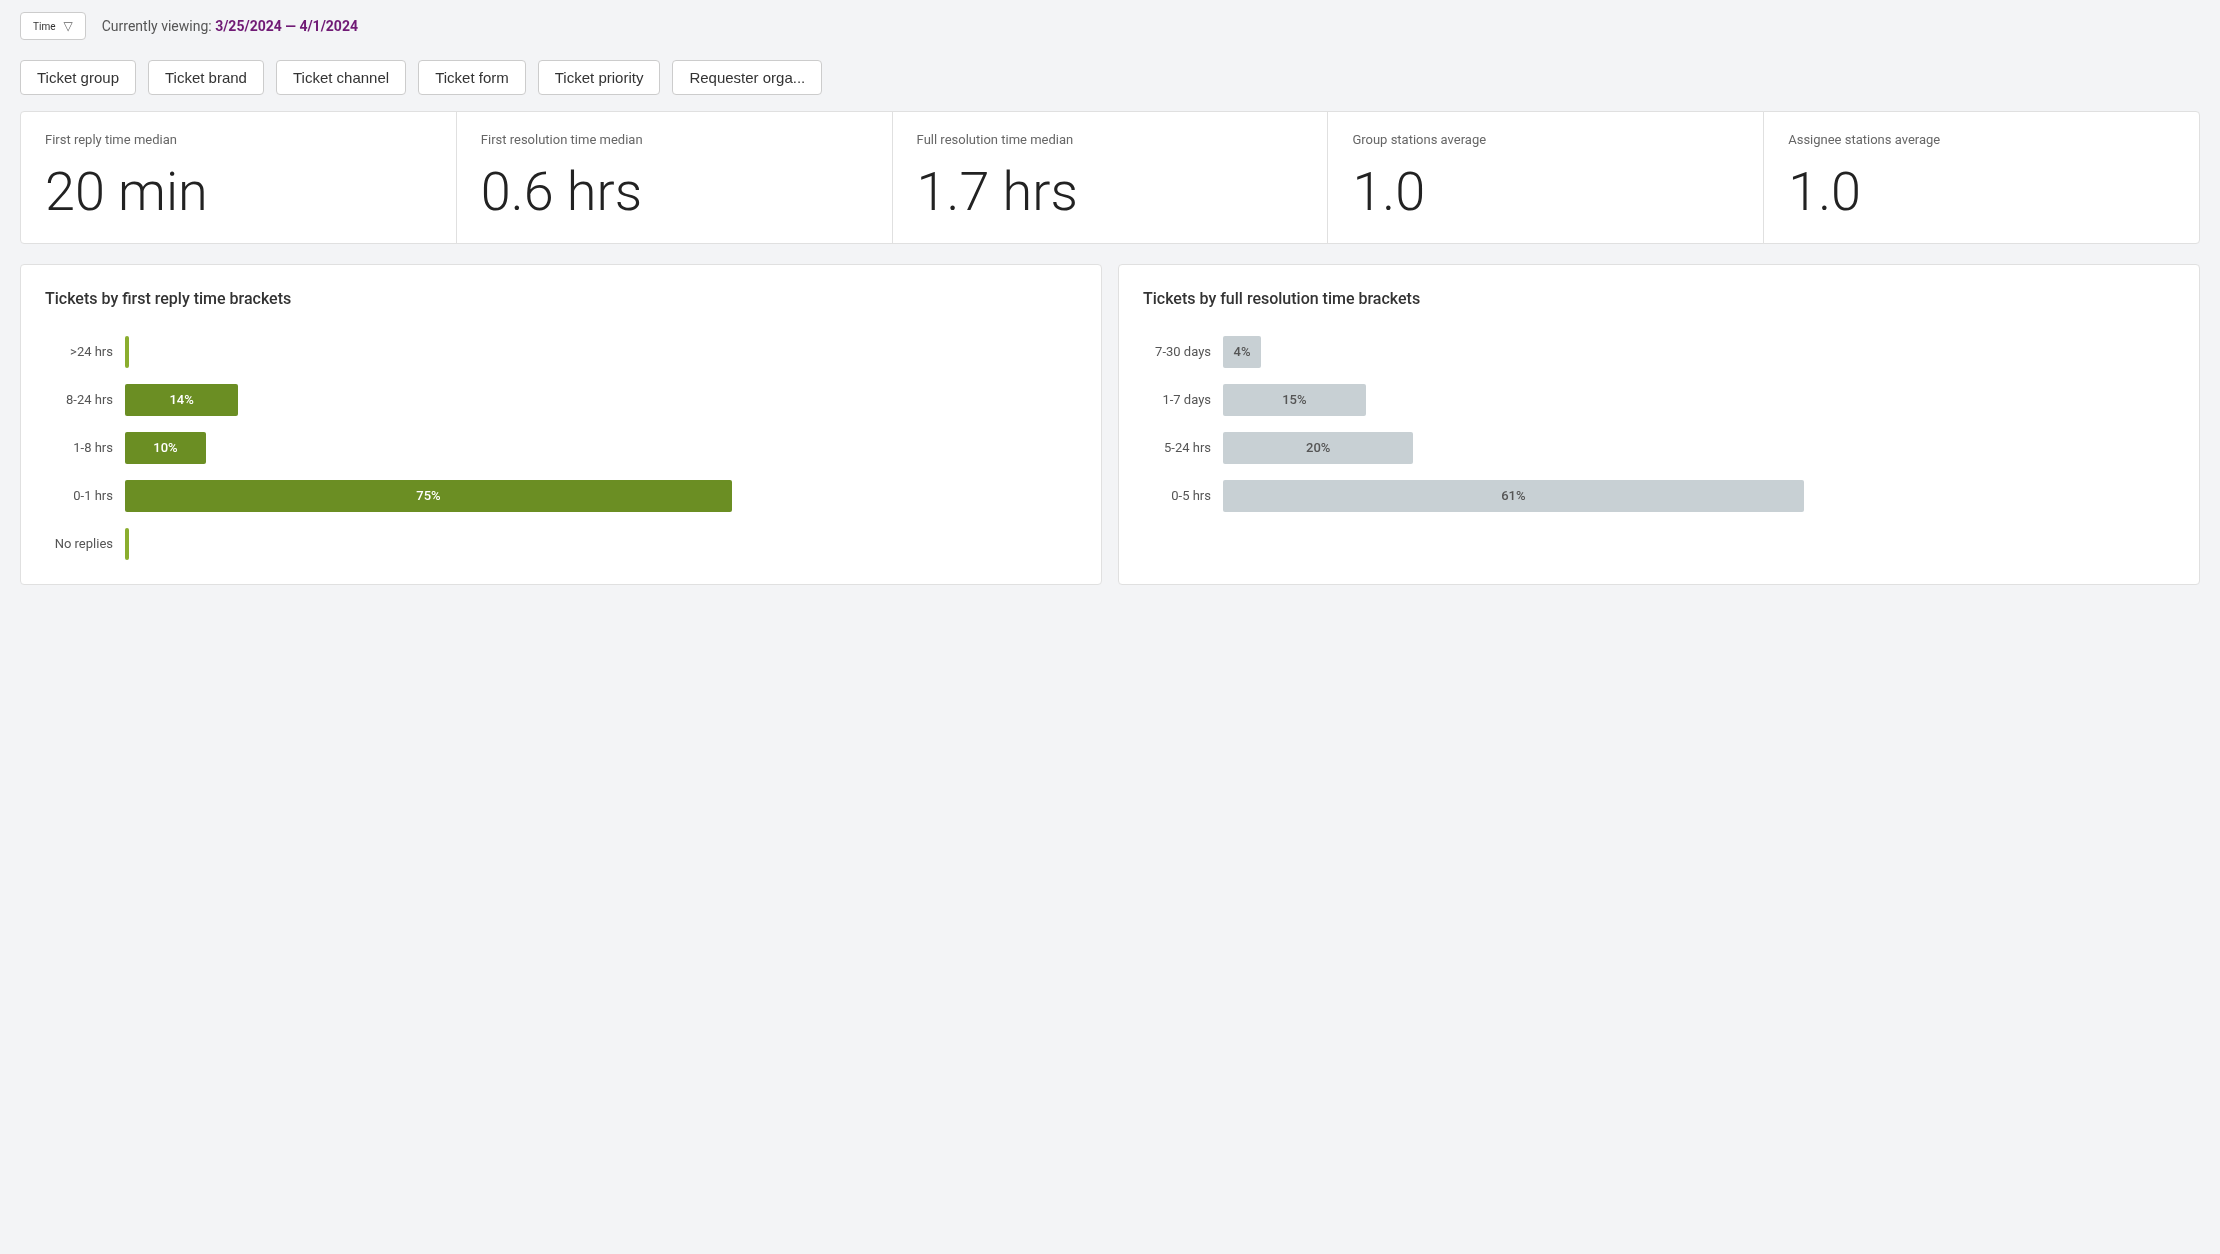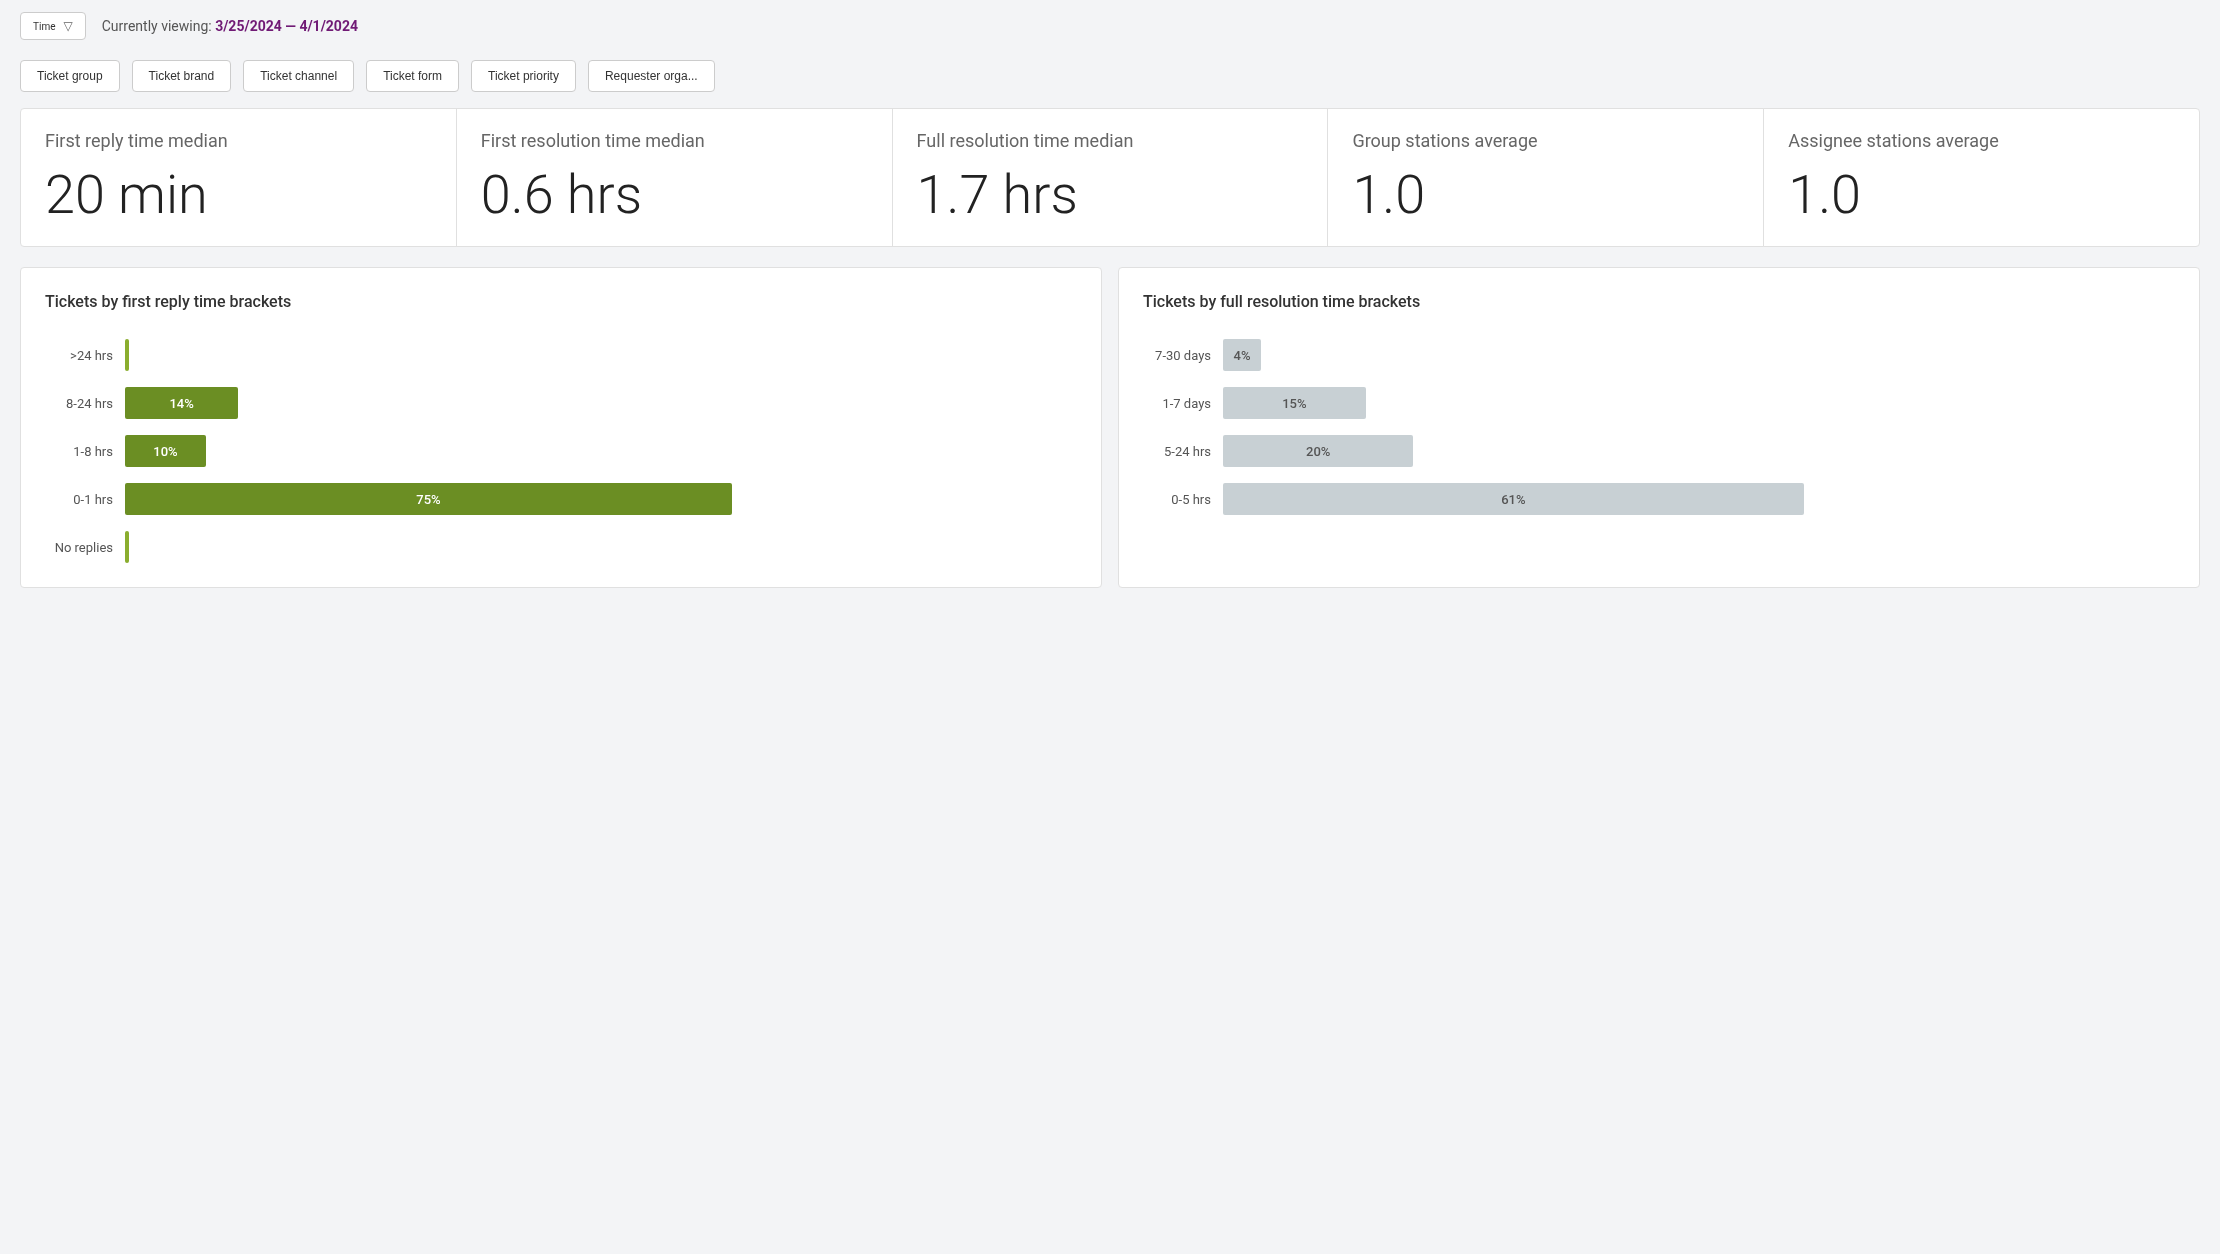--- a/index.html
+++ b/index.html
@@ -56,21 +56,21 @@
       background: #f3f4f6;
       flex-wrap: wrap;
     }
 
     .filter-btn {
       border: 1px solid #ccc;
       border-radius: 4px;
       padding: 8px 16px;
       background: #fff;
       cursor: pointer;
-      font-size: 12px;
+      font-size: 15px;
       color: #333;
     }
 
     .metrics-row {
       display: flex;
       gap: 0;
       padding: 0 20px 20px 20px;
       background: #f3f4f6;
     }
 
@@ -88,21 +88,21 @@
     .metric-card:first-child {
       border-radius: 4px 0 0 4px;
     }
 
     .metric-card:last-child {
       border-radius: 0 4px 4px 0;
       margin-right: 0;
     }
 
     .metric-label {
-      font-size: 18px;
+      font-size: 13px;
       color: #666;
       line-height: 1.3;
     }
 
     .metric-value {
       font-size: 54px;
       font-weight: 300;
       color: #222;
       line-height: 1;
     }

